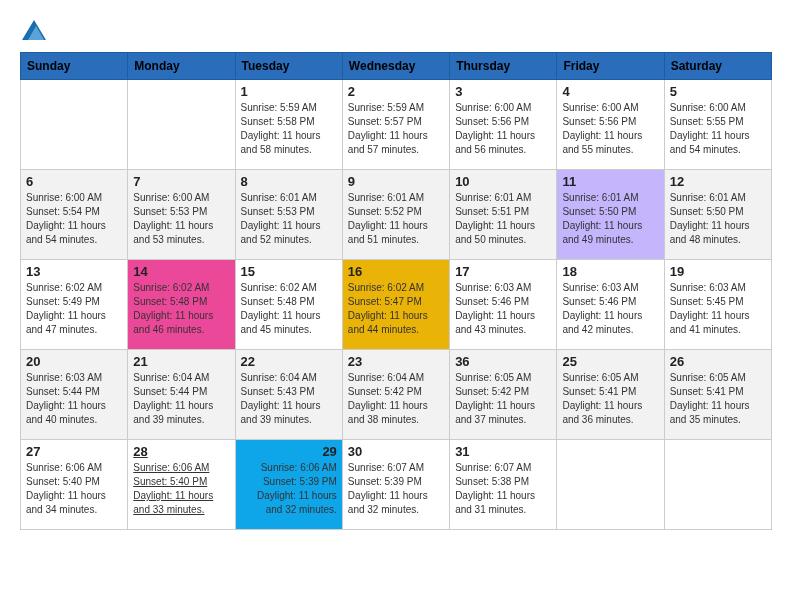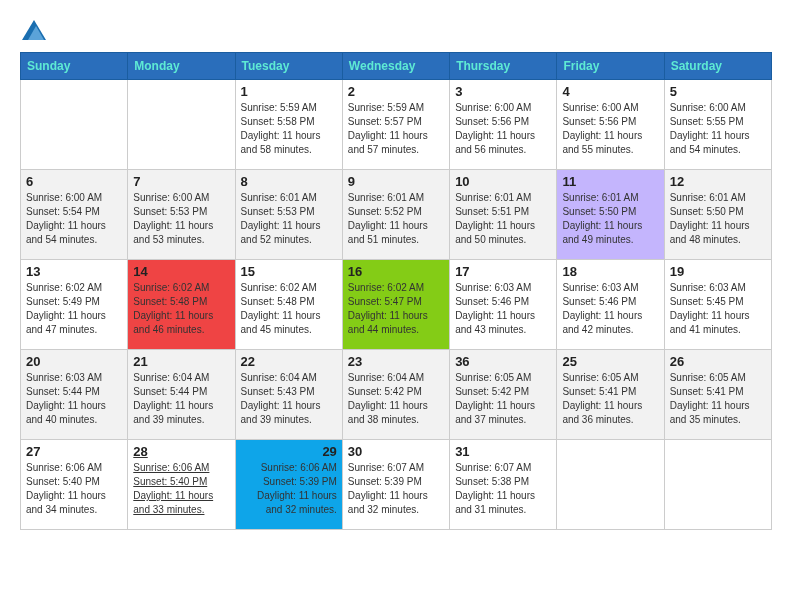--- a/index.html
+++ b/index.html
@@ -48,21 +48,21 @@
       color: #555;
       margin-top: 2px;
     }
     .calendar-table {
       width: 100%;
       border-collapse: collapse;
       table-layout: fixed;
     }
     .calendar-table th {
       background-color: #2a6ebb;
-      color: #5eead4;
+      color: #000000;
       text-align: left;
       padding: 6px 6px;
       font-size: 12px;
       font-weight: bold;
       border: 1px solid #1a5da0;
     }
     .calendar-table td {
       border: 1px solid #ccc;
       vertical-align: top;
       padding: 4px 5px;
@@ -178,29 +178,29 @@
         <td style="background: rgb(242, 242, 242);">
           <span class="day-num">12</span>
           <div class="day-info">Sunrise: 6:01 AM<br>Sunset: 5:50 PM<br>Daylight: 11 hours and 48 minutes.</div>
         </td>
       </tr>
       <tr>
         <td style="background: rgb(255, 255, 255);">
           <span class="day-num">13</span>
           <div class="day-info">Sunrise: 6:02 AM<br>Sunset: 5:49 PM<br>Daylight: 11 hours and 47 minutes.</div>
         </td>
-        <td style="background: #ef4444;">
+        <td style="background: #ec4899;">
           <span class="day-num">14</span>
           <div class="day-info">Sunrise: 6:02 AM<br>Sunset: 5:48 PM<br>Daylight: 11 hours and 46 minutes.</div>
         </td>
         <td style="background: rgb(255, 255, 255);">
           <span class="day-num">15</span>
           <div class="day-info">Sunrise: 6:02 AM<br>Sunset: 5:48 PM<br>Daylight: 11 hours and 45 minutes.</div>
         </td>
-        <td style="background: #84cc16;">
+        <td style="background: #eab308;">
           <span class="day-num">16</span>
           <div class="day-info">Sunrise: 6:02 AM<br>Sunset: 5:47 PM<br>Daylight: 11 hours and 44 minutes.</div>
         </td>
         <td style="background: rgb(255, 255, 255);">
           <span class="day-num">17</span>
           <div class="day-info">Sunrise: 6:03 AM<br>Sunset: 5:46 PM<br>Daylight: 11 hours and 43 minutes.</div>
         </td>
         <td style="background: rgb(255, 255, 255);">
           <span class="day-num">18</span>
           <div class="day-info">Sunrise: 6:03 AM<br>Sunset: 5:46 PM<br>Daylight: 11 hours and 42 minutes.</div>

